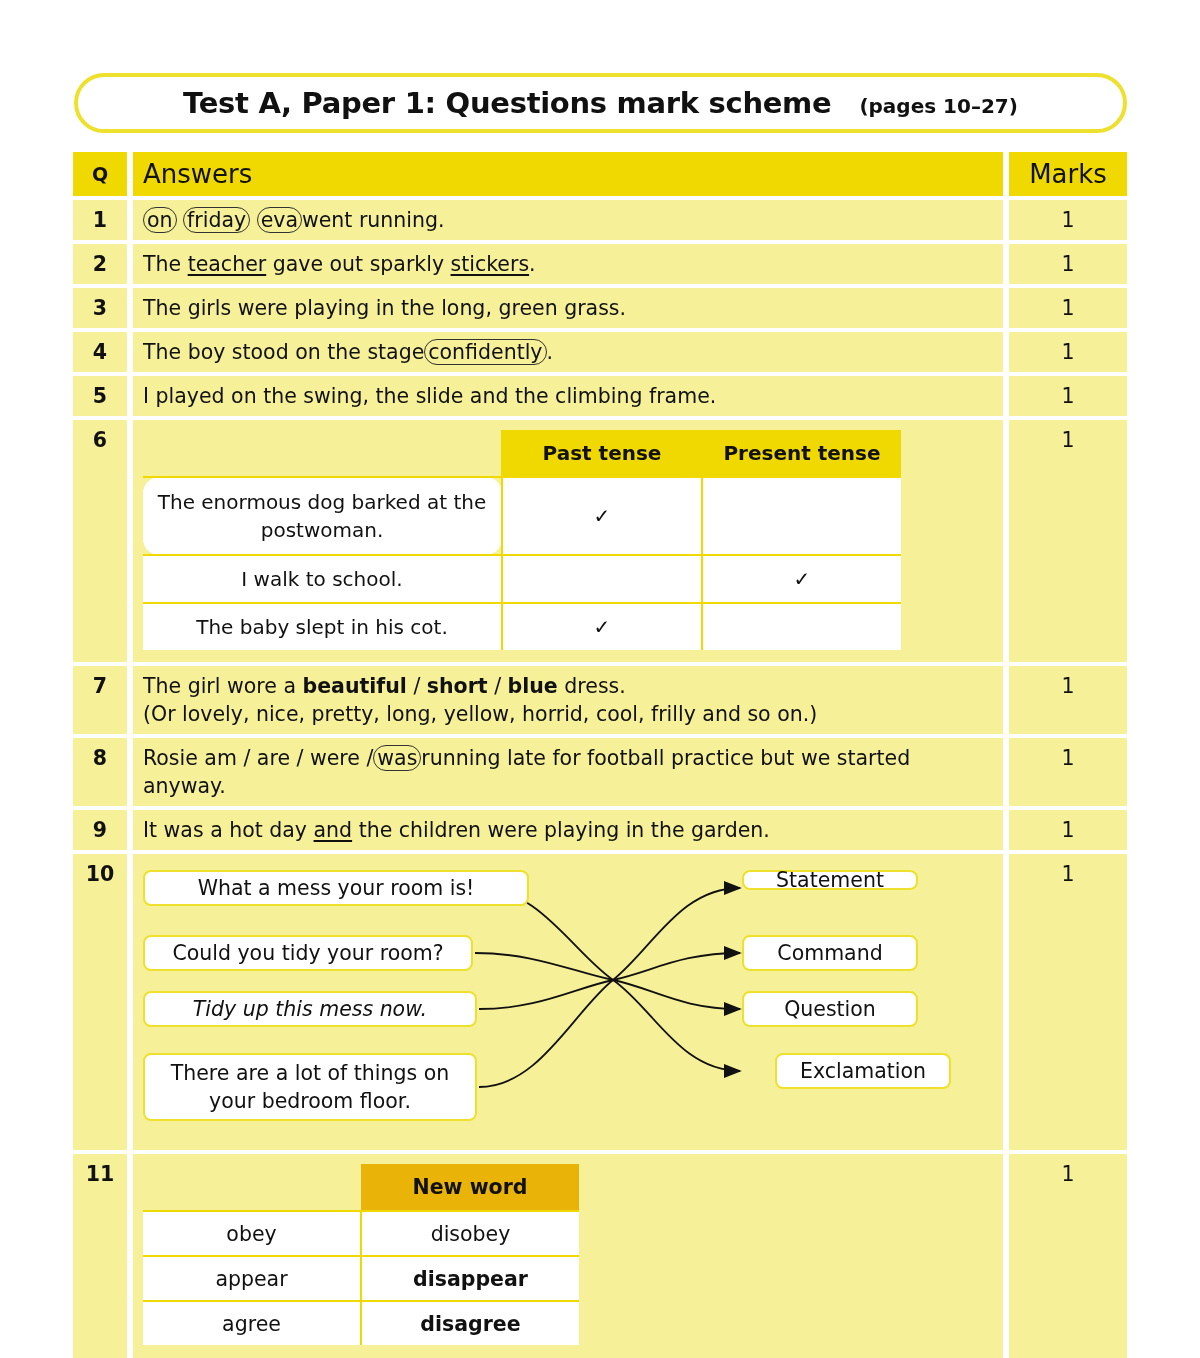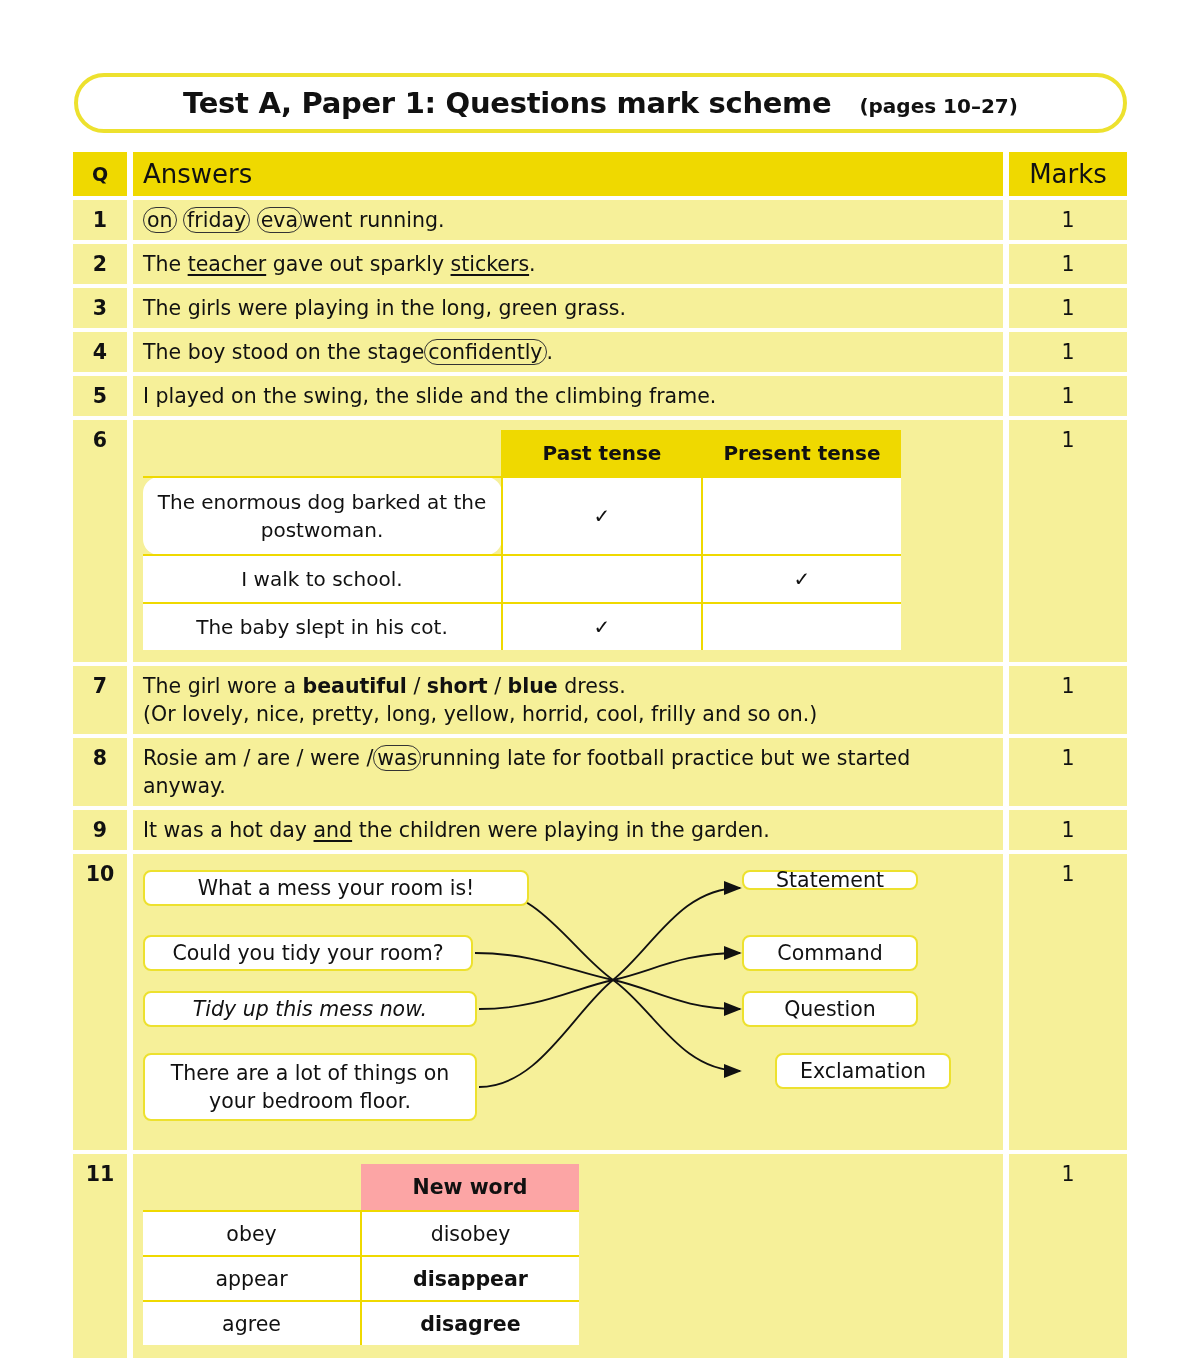--- a/index.html
+++ b/index.html
@@ -52,21 +52,21 @@
   .match { position: relative; height: 284px; }
   .mbox {
     position: absolute; background: #fff; border: 2px solid #ede12e; border-radius: 8px;
     box-sizing: border-box; display: flex; align-items: center; justify-content: center;
     text-align: center; font-size: 20.5px; line-height: 28px;
   }
   .match svg { position: absolute; left: 0; top: 0; }
 
   
   table.words { border-collapse: collapse; margin: 4px 0 0 0; font-size: 20.5px; }
-  table.words th { background: #fca5a5; font-weight: bold; height: 44px; width: 216px; }
+  table.words th { background: #eab308; font-weight: bold; height: 44px; width: 216px; }
   table.words th.blank { background: transparent; width: 216px; }
   table.words td { background: #fff; height: 41px; text-align: center; border-top: 2px solid #efd900; }
   table.words td.new { border-left: 2px solid #efd900; }
   table.words td.bold { font-weight: bold; }
 </style>
 </head>
 <body>
 
 <div class="title-box">
   <span class="title-main">Test A, Paper 1: Questions mark scheme</span>

